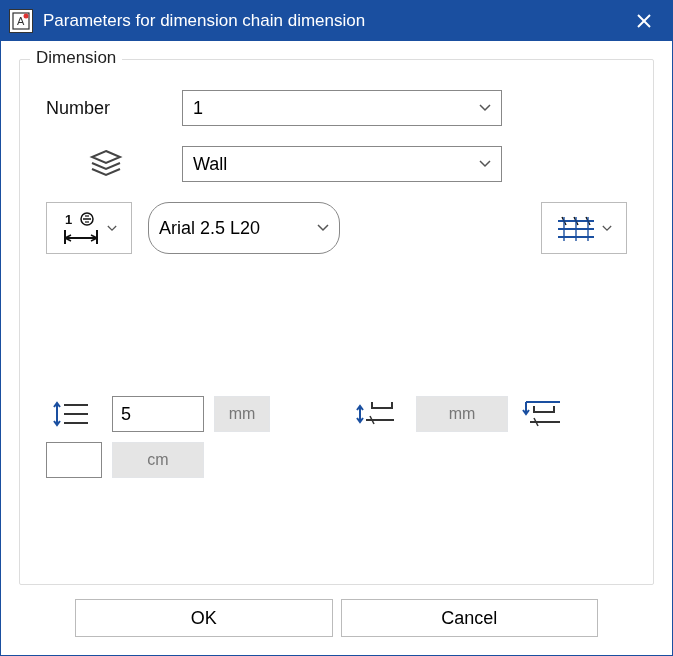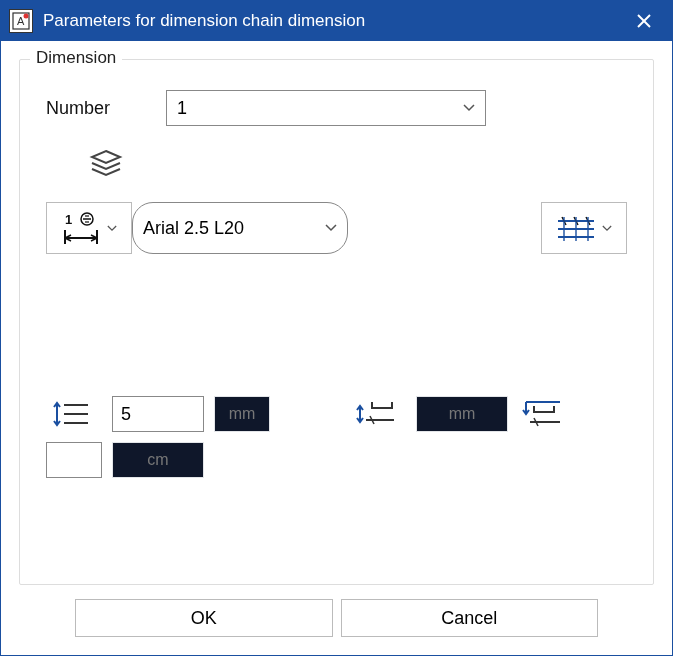--- a/index.html
+++ b/index.html
@@ -6,29 +6,29 @@
   body { margin: 0; background: #fff; }
   .window { width: 673px; height: 656px; border: 1px solid #1a4fa0; display: flex; flex-direction: column; background:#fff;}
   .titlebar { height: 40px; background: #1a4fa0; display: flex; align-items: center; padding: 0 8px; color: #fff; }
   .titlebar .app-icon { width: 24px; height: 24px; background: #fff; border: 1px solid #333; margin-right: 10px; display:flex; align-items:center; justify-content:center; position:relative;}
   .titlebar .app-icon svg { display:block;}
   .titlebar .title { font-size: 17px; flex: 1; }
   .titlebar .close { width: 40px; height: 40px; display:flex; align-items:center; justify-content:center; cursor:pointer;}
   .content { flex:1; padding: 18px 18px 14px 18px; display:flex; flex-direction:column; }
   .group { border: 1px solid #ddd; border-radius: 2px; padding: 30px 26px 26px 26px; position: relative; flex:1;}
   .group-label { position: absolute; top: -12px; left: 10px; background: #fff; padding: 0 6px; font-size: 17px; color:#222;}
-  .row { display:flex; align-items:center; margin-bottom: 18px; }
+  .row { display:flex; align-items:center; margin-bottom: 18px; gap: 16px;}
   .label { font-size: 18px; color:#111; width: 120px;}
   .select { height: 36px; border: 1px solid #888; background:#fff; display:flex; align-items:center; padding: 0 10px; font-size:18px; position:relative; cursor:pointer;}
   .select .chev { position:absolute; right:10px; top:50%; transform:translateY(-50%);}
   .icon-cell { width:48px; height:40px; display:flex; align-items:center; justify-content:center;}
   .picker { height:52px; border:1px solid #bbb; background:#fff; display:flex; align-items:center; justify-content:center; cursor:pointer; gap:6px; padding:0 8px;}
   .bottom-grid { display:grid; grid-template-columns: 56px 92px 56px 60px 56px 92px 56px; row-gap:8px; column-gap:10px; align-items:center; margin-top:140px;}
   .num-input { height:36px; border:1px solid #888; padding:0 8px; font-size:18px; width:100%; }
-  .unit { height:36px; background:#0f172a; border:1px solid #e3e5e8; display:flex; align-items:center; justify-content:center; font-size:16px; color:#777; width:100%;}
+  .unit { height:36px; background:#e5e5e5; border:1px solid #e3e5e8; display:flex; align-items:center; justify-content:center; font-size:16px; color:#777; width:100%;}
   .btnbar { display:flex; gap:8px; padding: 14px 56px 4px 56px;}
   .btn { flex:1; height:38px; border:1px solid #bbb; background:#fff; font-size:18px; cursor:pointer; display:flex; align-items:center; justify-content:center;}
   .chev svg, .icon-cell svg, .picker svg { display:block; }
 </style>
 </head>
 <body>
 
 <div class="window">
   <div class="titlebar">
     <div class="app-icon">
@@ -65,20 +65,28 @@
 
       <div class="row">
         <div style="width:120px; display:flex; justify-content:center;">
           <div class="icon-cell">
             <svg width="36" height="30" viewBox="0 0 36 30">
               <polygon points="18,2 32,8 18,14 4,8" fill="none" stroke="#444" stroke-width="2"></polygon>
               <polyline points="4,14 18,20 32,14" fill="none" stroke="#444" stroke-width="2"></polyline>
               <polyline points="4,20 18,26 32,20" fill="none" stroke="#444" stroke-width="2"></polyline>
             </svg>
           </div>
+        </div>
+        <div class="select" style="flex:1; max-width:320px;">
+          <span>Wall</span>
+          <span class="chev">
+            <svg width="12" height="8" viewBox="0 0 12 8">
+                <polyline points="1,1 6,6 11,1" fill="none" stroke="#555" stroke-width="1.5"></polyline>
+              </svg>
+          </span>
         </div>
       </div>
 
       <div class="row" style="align-items:stretch;">
         <div class="picker" style="width:86px;">
           <svg width="40" height="36" viewBox="0 0 40 36">
             <text x="4" y="14" font-size="13" fill="#111" font-weight="bold">1</text>
             <circle cx="26" cy="9" r="6" fill="none" stroke="#111" stroke-width="1.5"></circle>
             <line x1="22" y1="9" x2="30" y2="9" stroke="#111" stroke-width="1.5"></line>
             <line x1="24" y1="6" x2="28" y2="6" stroke="#111" stroke-width="1.2"></line>

